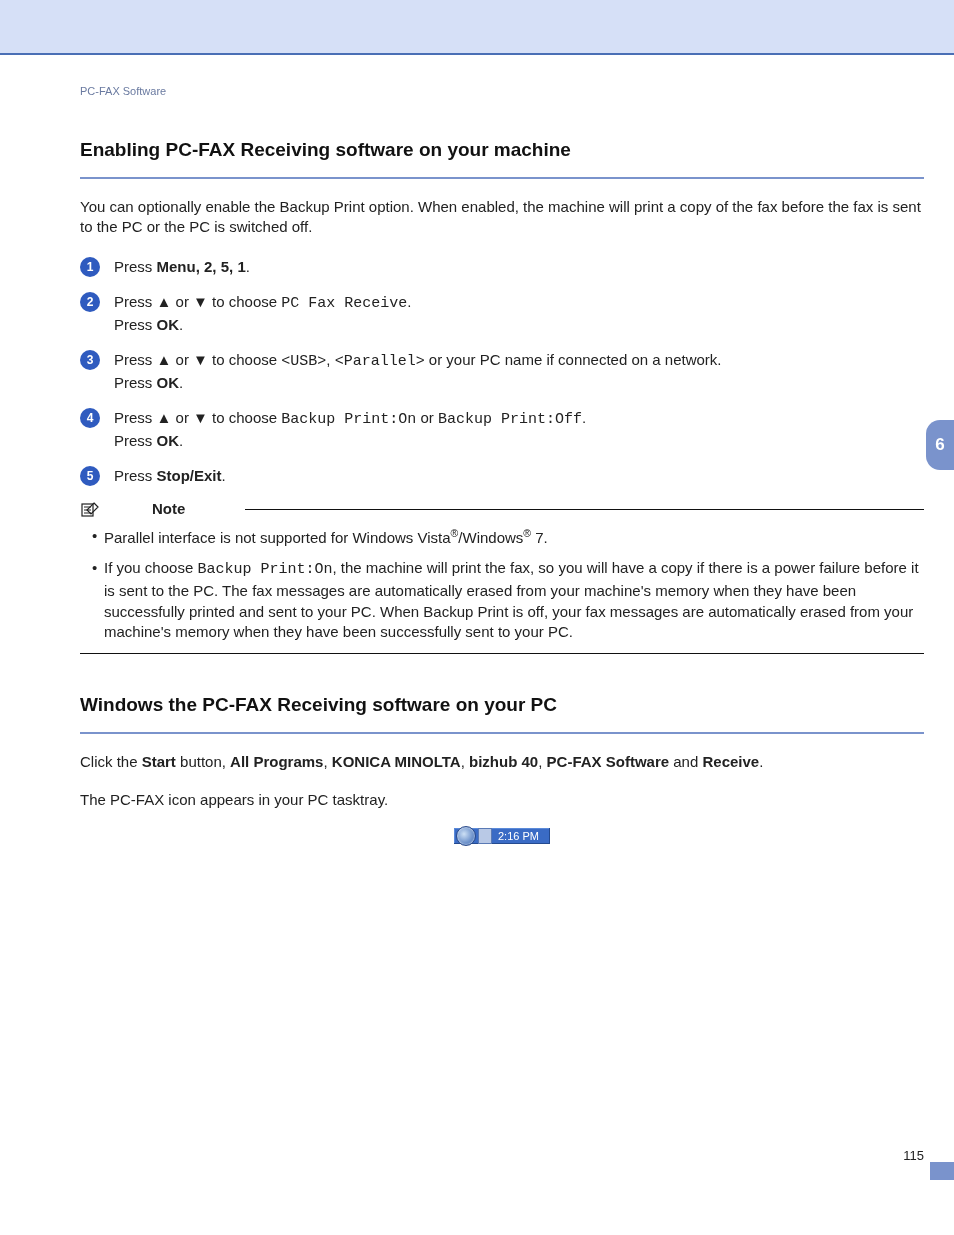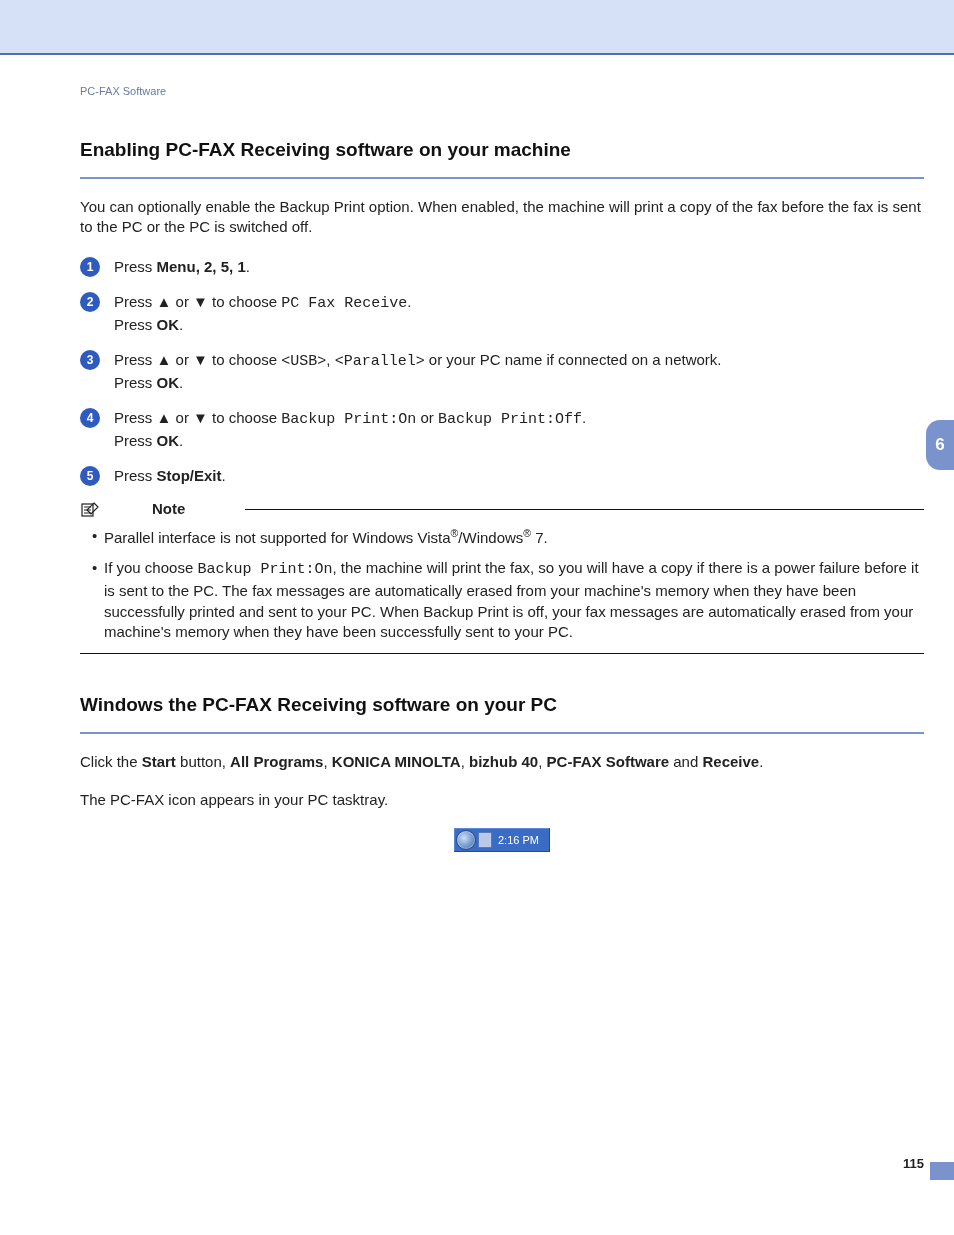--- a/index.html
+++ b/index.html
@@ -116,21 +116,21 @@
       top: 0;
     }
     .note-bottom-rule {
       border-bottom: 1px solid #111;
       margin-top: 2px;
     }
     sup { font-size: 0.7em; }
     .tasktray {
       margin: 14px auto 0 auto;
       width: 96px;
-      height: 24px;
+      height: 16px;
       background: #3a6bc5;
       display: flex;
       align-items: center;
       box-shadow: inset -1px -1px 0 #244a8f, inset 1px 1px 0 #5b8ad9;
     }
     .tray-icon {
       width: 20px;
       height: 20px;
       margin: 0 2px;
       border-radius: 50%;
@@ -160,24 +160,24 @@
       border-radius: 14px 0 0 14px;
       color: #fff;
       font-weight: bold;
       font-size: 17px;
       display: flex;
       align-items: center;
       justify-content: center;
     }
     .page-num {
       position: absolute;
-      bottom: 64px;
+      bottom: 72px;
       right: 30px;
       font-size: 13px;
-      font-weight: bold;
+      font-weight: normal;
       text-align: center;
     }
     .bottom-accent {
       position: absolute;
       bottom: 55px;
       right: 0;
       width: 24px;
       height: 18px;
       background: #7a93cc;
     }

